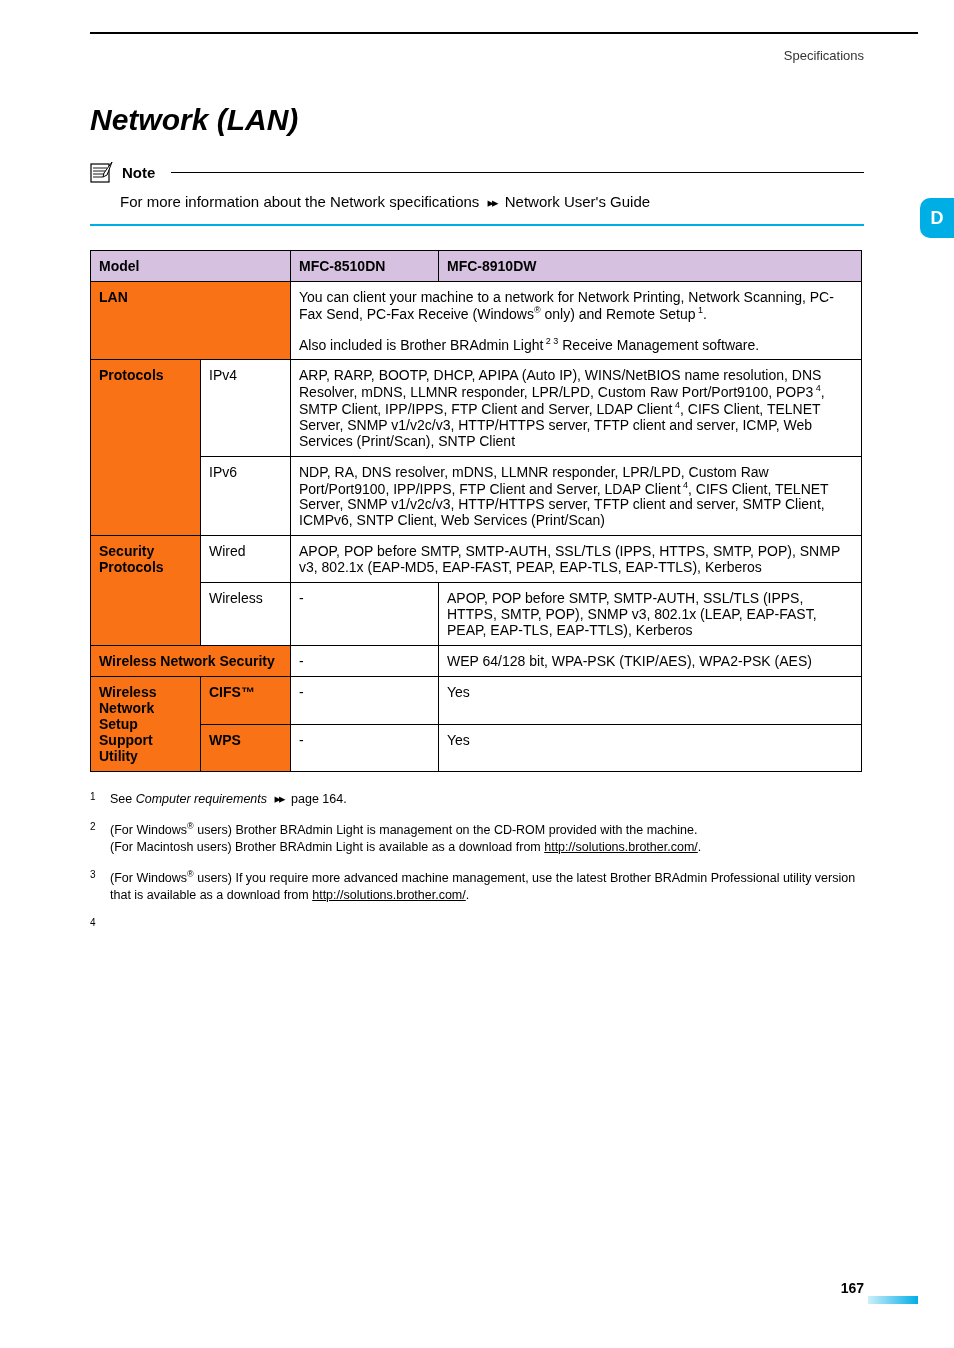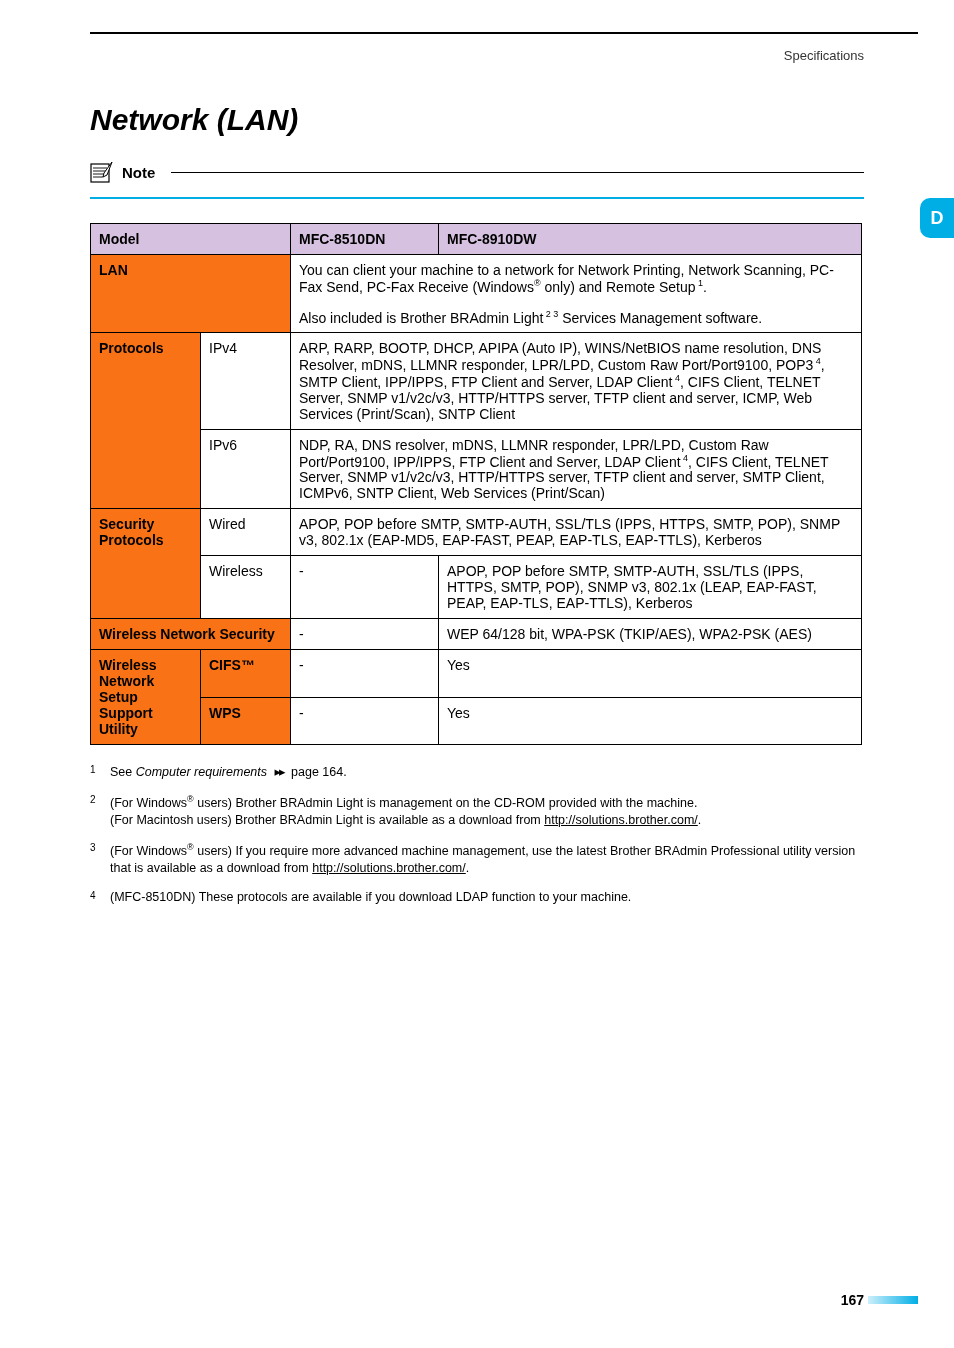--- a/index.html
+++ b/index.html
@@ -86,21 +86,21 @@
     .link { text-decoration: underline; color: #000000; }
     .footnotes {
       margin: 18px 90px 0 90px;
       font-size: 12.5px;
     }
     .footnotes .fn { display: flex; gap: 10px; margin-bottom: 12px; line-height: 1.35; }
     .footnotes .fn .num { font-size: 10px; min-width: 10px; }
     .footnotes .italic { font-style: italic; }
     .page-number {
       position: absolute;
-      bottom: 40px;
+      bottom: 52px;
       right: 90px;
       font-weight: bold;
       font-size: 14px;
     }
     .page-number-bar {
       position: absolute;
       bottom: 44px;
       right: 36px;
       width: 50px;
       height: 8px;
@@ -121,20 +121,23 @@
     <span class="note-icon">
       <svg viewBox="0 0 24 22">
           <rect x="1" y="3" width="18" height="18" fill="none" stroke="#000" stroke-width="1.2"></rect>
           <path d="M3 7h14M3 10h14M3 13h14M3 16h10" stroke="#000" stroke-width="0.9"></path>
           <path d="M22 1 L14 12 L13 16 L17 14 Z" fill="#fff" stroke="#000" stroke-width="1"></path>
         </svg>
     </span>
     <span class="note-label">Note</span>
     <span class="note-rule"></span>
   </div>
+  <div class="note-text">
+    <span>For more information about the Network specifications </span><span class="arrow-sep"></span><span> Network User's Guide</span>
+  </div>
 </div>
 <div class="note-bottom-rule"></div>
 
 <div class="side-tab">D</div>
 
 <table class="spec">
   <colgroup>
       <col style="width:110px">
       <col style="width:90px">
       <col style="width:148px">
@@ -146,21 +149,21 @@
       <th>MFC-8510DN</th>
       <th>MFC-8910DW</th>
     </tr>
   </thead>
   <tbody>
     <tr>
       <th colspan="2">LAN</th>
       <td colspan="2">
         <span>You can client your machine to a network for Network Printing, Network Scanning, PC-Fax Send, PC-Fax Receive (Windows</span><span class="sup">®</span><span> only) and Remote Setup</span><span class="sup"> 1</span><span>.</span>
         <div style="height:14px"></div>
-        <span>Also included is Brother BRAdmin Light</span><span class="sup"> 2 3</span><span> Services Management software.</span>
+        <span>Also included is Brother BRAdmin Light</span><span class="sup"> 2 3</span><span> Receive Management software.</span>
       </td>
     </tr>
     <tr>
       <th rowspan="2">Protocols</th>
       <td>IPv4</td>
       <td colspan="2">
         <span>ARP, RARP, BOOTP, DHCP, APIPA (Auto IP), WINS/NetBIOS name resolution, DNS Resolver, mDNS, LLMNR responder, LPR/LPD, Custom Raw Port/Port9100, POP3</span><span class="sup"> 4</span><span>, SMTP Client, IPP/IPPS, FTP Client and Server, LDAP Client</span><span class="sup"> 4</span><span>, CIFS Client, TELNET Server, SNMP v1/v2c/v3, HTTP/HTTPS server, TFTP client and server, ICMP, Web Services (Print/Scan), SNTP Client</span>
       </td>
     </tr>
     <tr>
@@ -213,18 +216,17 @@
     </span>
   </div>
   <div class="fn">
     <span class="num">3</span>
     <span>
       <span>(For Windows</span><span class="sup">®</span><span> users) If you require more advanced machine management, use the latest Brother BRAdmin Professional utility version that is available as a download from </span><span class="link">http://solutions.brother.com/</span><span>.</span>
     </span>
   </div>
   <div class="fn">
     <span class="num">4</span>
-    <span>(MFC-8510DN) These protocols are available if you download LDAP function to your machine.</span>
   </div>
 </div>
 
 <div class="page-number">167</div>
 <div class="page-number-bar"></div>
 
 </body></html>

